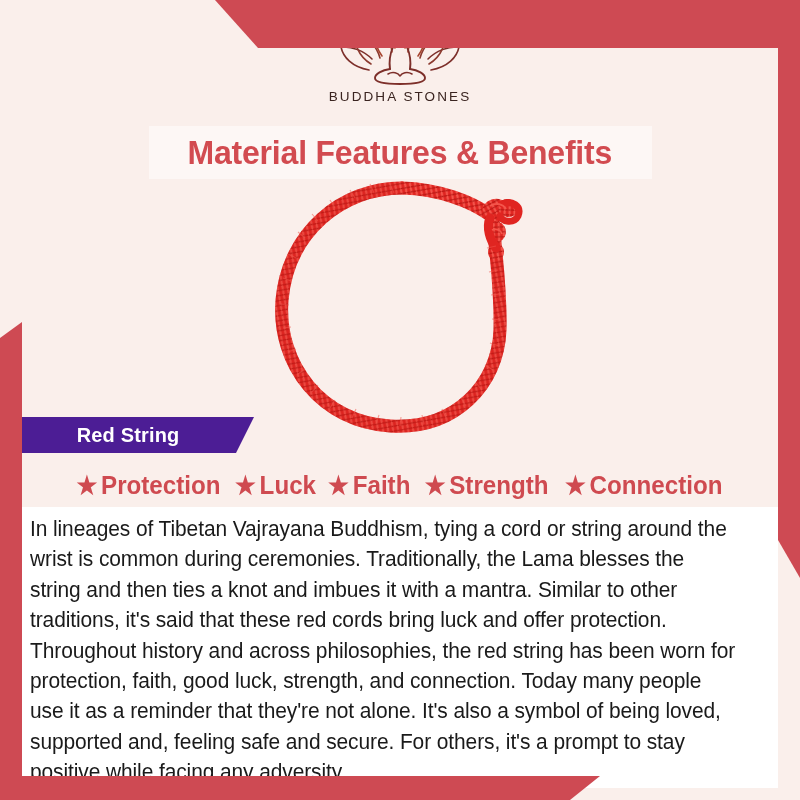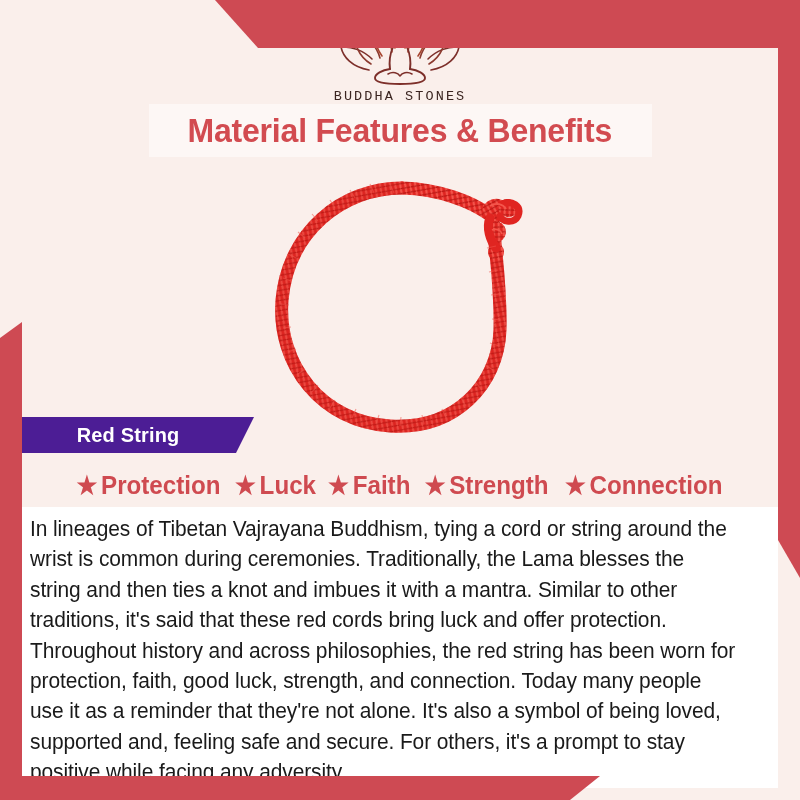--- a/index.html
+++ b/index.html
@@ -67,30 +67,30 @@
   }
   .logo-wrap {
     margin-top: 12px;
     display: flex;
     flex-direction: column;
     align-items: center;
   }
   .logo-mark { display: block; }
   .logo-word {
     margin-top: 3px;
-    font-family: Liberation Mono, monospace;
+    font-family: Liberation Sans, sans-serif;
     font-size: 13.5px;
     letter-spacing: 2.1px;
     color: #3a2420;
     font-weight: 400;
     text-align: center;
   }
 
   .title-band {
-    margin-top: 0;
+    margin-top: 22px;
     width: 503px;
     height: 53px;
     background: #fdf7f5;
     display: flex;
     align-items: center;
     justify-content: center;
   }
   .title-text {
     font-family: "Liberation Sans Narrow", "Liberation Sans", sans-serif;
     font-size: 34px;

